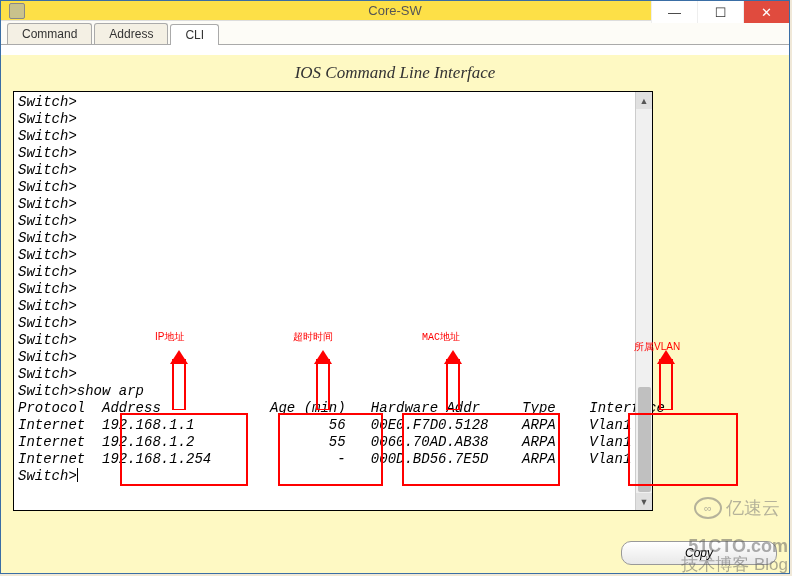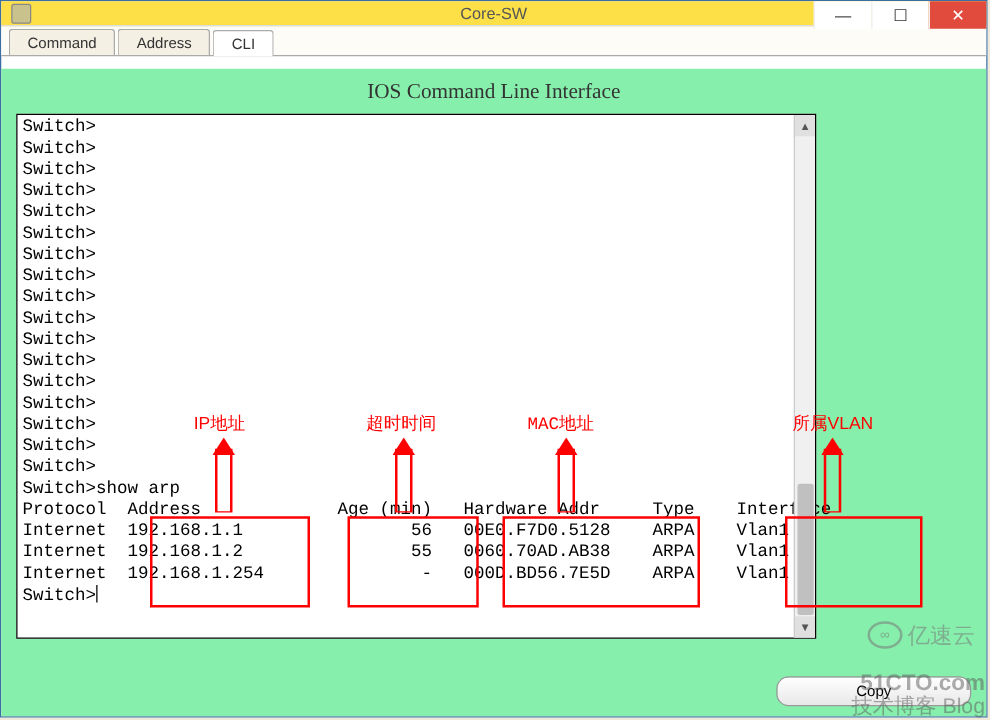--- a/index.html
+++ b/index.html
@@ -78,22 +78,23 @@
     border-radius: 3px 3px 0 0;
   }
   .tab.active {
     background: #fff;
     position: relative;
     top: 1px;
   }
   .pane {
     position: absolute;
     top: 54px; left: 0; right: 0; bottom: 0;
-    background: #86efac;
+    background: #fef9c3;
     padding: 8px 12px 12px 12px;
+    font-style: italic;
   }
   .pane-title {
     text-align: center;
     font-size: 17px;
     font-family: "Times New Roman", serif;
     color: #333;
     margin-bottom: 8px;
   }
   .terminal-wrap {
     position: relative;
@@ -134,21 +135,21 @@
   .sb-thumb {
     position: absolute;
     left: 2px; width: 13px;
     top: 295px; height: 105px;
     background: #c0c0c0;
     border-radius: 2px;
   }
   .annot {
     position: absolute;
     color: #f00;
-    font-size: 14px;
+    font-size: 10px;
     font-family: "Microsoft YaHei", Arial, sans-serif;
     pointer-events: none;
   }
   .arrow {
     position: absolute;
     pointer-events: none;
   }
   .arrow svg { display: block; }
   .redbox {
     position: absolute;
@@ -268,21 +269,21 @@
     </div>
 
     <div class="footer-btn">Copy</div>
   </div>
 
 </div>
 
 <div class="annot" style="left:155px; top:330px;">IP地址</div>
 <div class="annot" style="left:293px; top:330px;">超时时间</div>
 <div class="annot" style="left:422px; top:330px;font-family:Liberation Mono, monospace;">MAC地址</div>
-<div class="annot" style="left:634px; top:330px;">所属VLAN</div>
+<div class="annot" style="left:634px; top:340px;">所属VLAN</div>
 
 <div class="arrow" style="left:170px; top:350px;">
   <svg width="18" height="60">
       <polygon points="3,10 15,10 15,60 3,60" fill="none" stroke="#f00" stroke-width="2"></polygon>
       <polygon points="9,0 0,14 18,14" fill="#f00"></polygon>
     </svg>
 </div>
 <div class="arrow" style="left:314px; top:350px;">
   <svg width="18" height="60">
       <polygon points="3,10 15,10 15,60 3,60" fill="none" stroke="#f00" stroke-width="2"></polygon>

